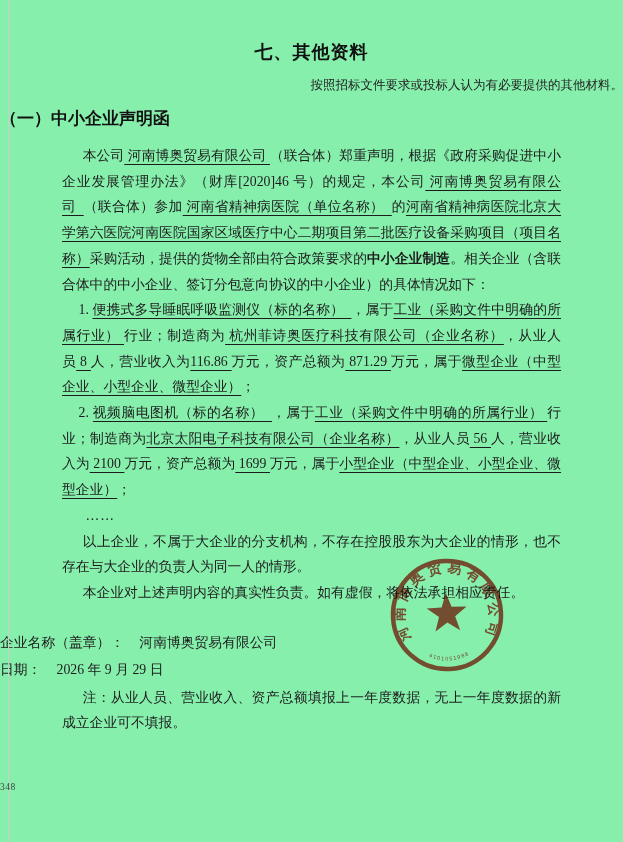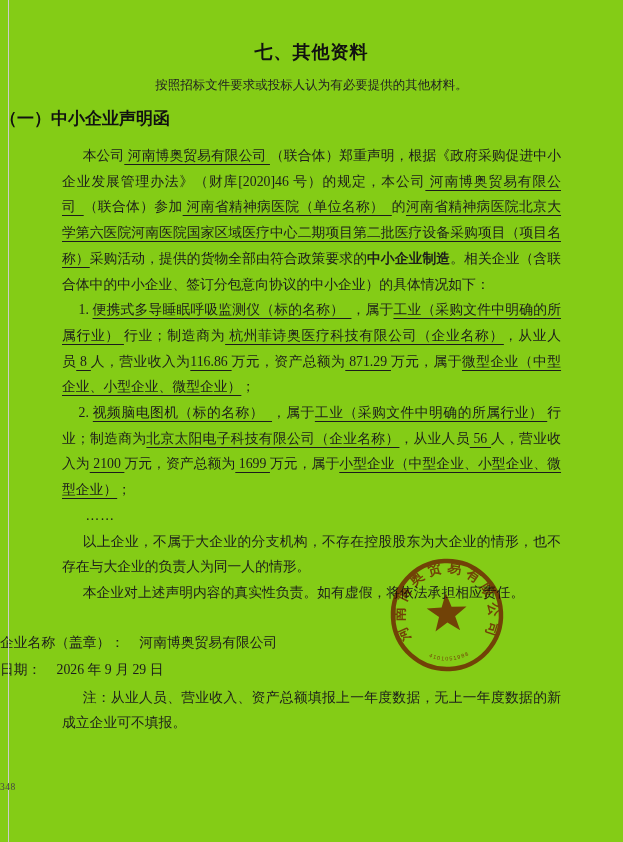--- a/index.html
+++ b/index.html
@@ -1,20 +1,20 @@
 <!DOCTYPE html>
 <html><head>
 <meta charset="utf-8">
 <style>
   html, body { margin: 0; padding: 0; background: #ffffff; }
   .page {
     position: relative;
     width: 623px;
     height: 842px;
-    background: #84cc16;
+    background: #86efac;
     overflow: hidden;
     color: #1c1c1c;
     font-family: "Liberation Serif", "DejaVu Serif", serif;
   }
   .page-edge {
     position: absolute;
     left: 8px; top: 0;
     width: 1px; height: 842px;
     background: #cccccc;
   }
@@ -23,21 +23,21 @@
     padding-top: 40px;
     text-align: center;
     font-family: "Liberation Sans", "DejaVu Sans", sans-serif;
     font-weight: bold;
     font-size: 18px;
     letter-spacing: 1px;
     color: #111;
   }
   .doc-intro {
     margin: 13px 0 0 0;
-    text-align: center;
+    text-align: right;
     font-size: 12.5px;
     color: #222;
   }
   .section-title {
     margin: 13px 0 0 0;
     text-align: left;
     font-family: "Liberation Sans", "DejaVu Sans", sans-serif;
     font-weight: bold;
     font-size: 17px;
     color: #111;

